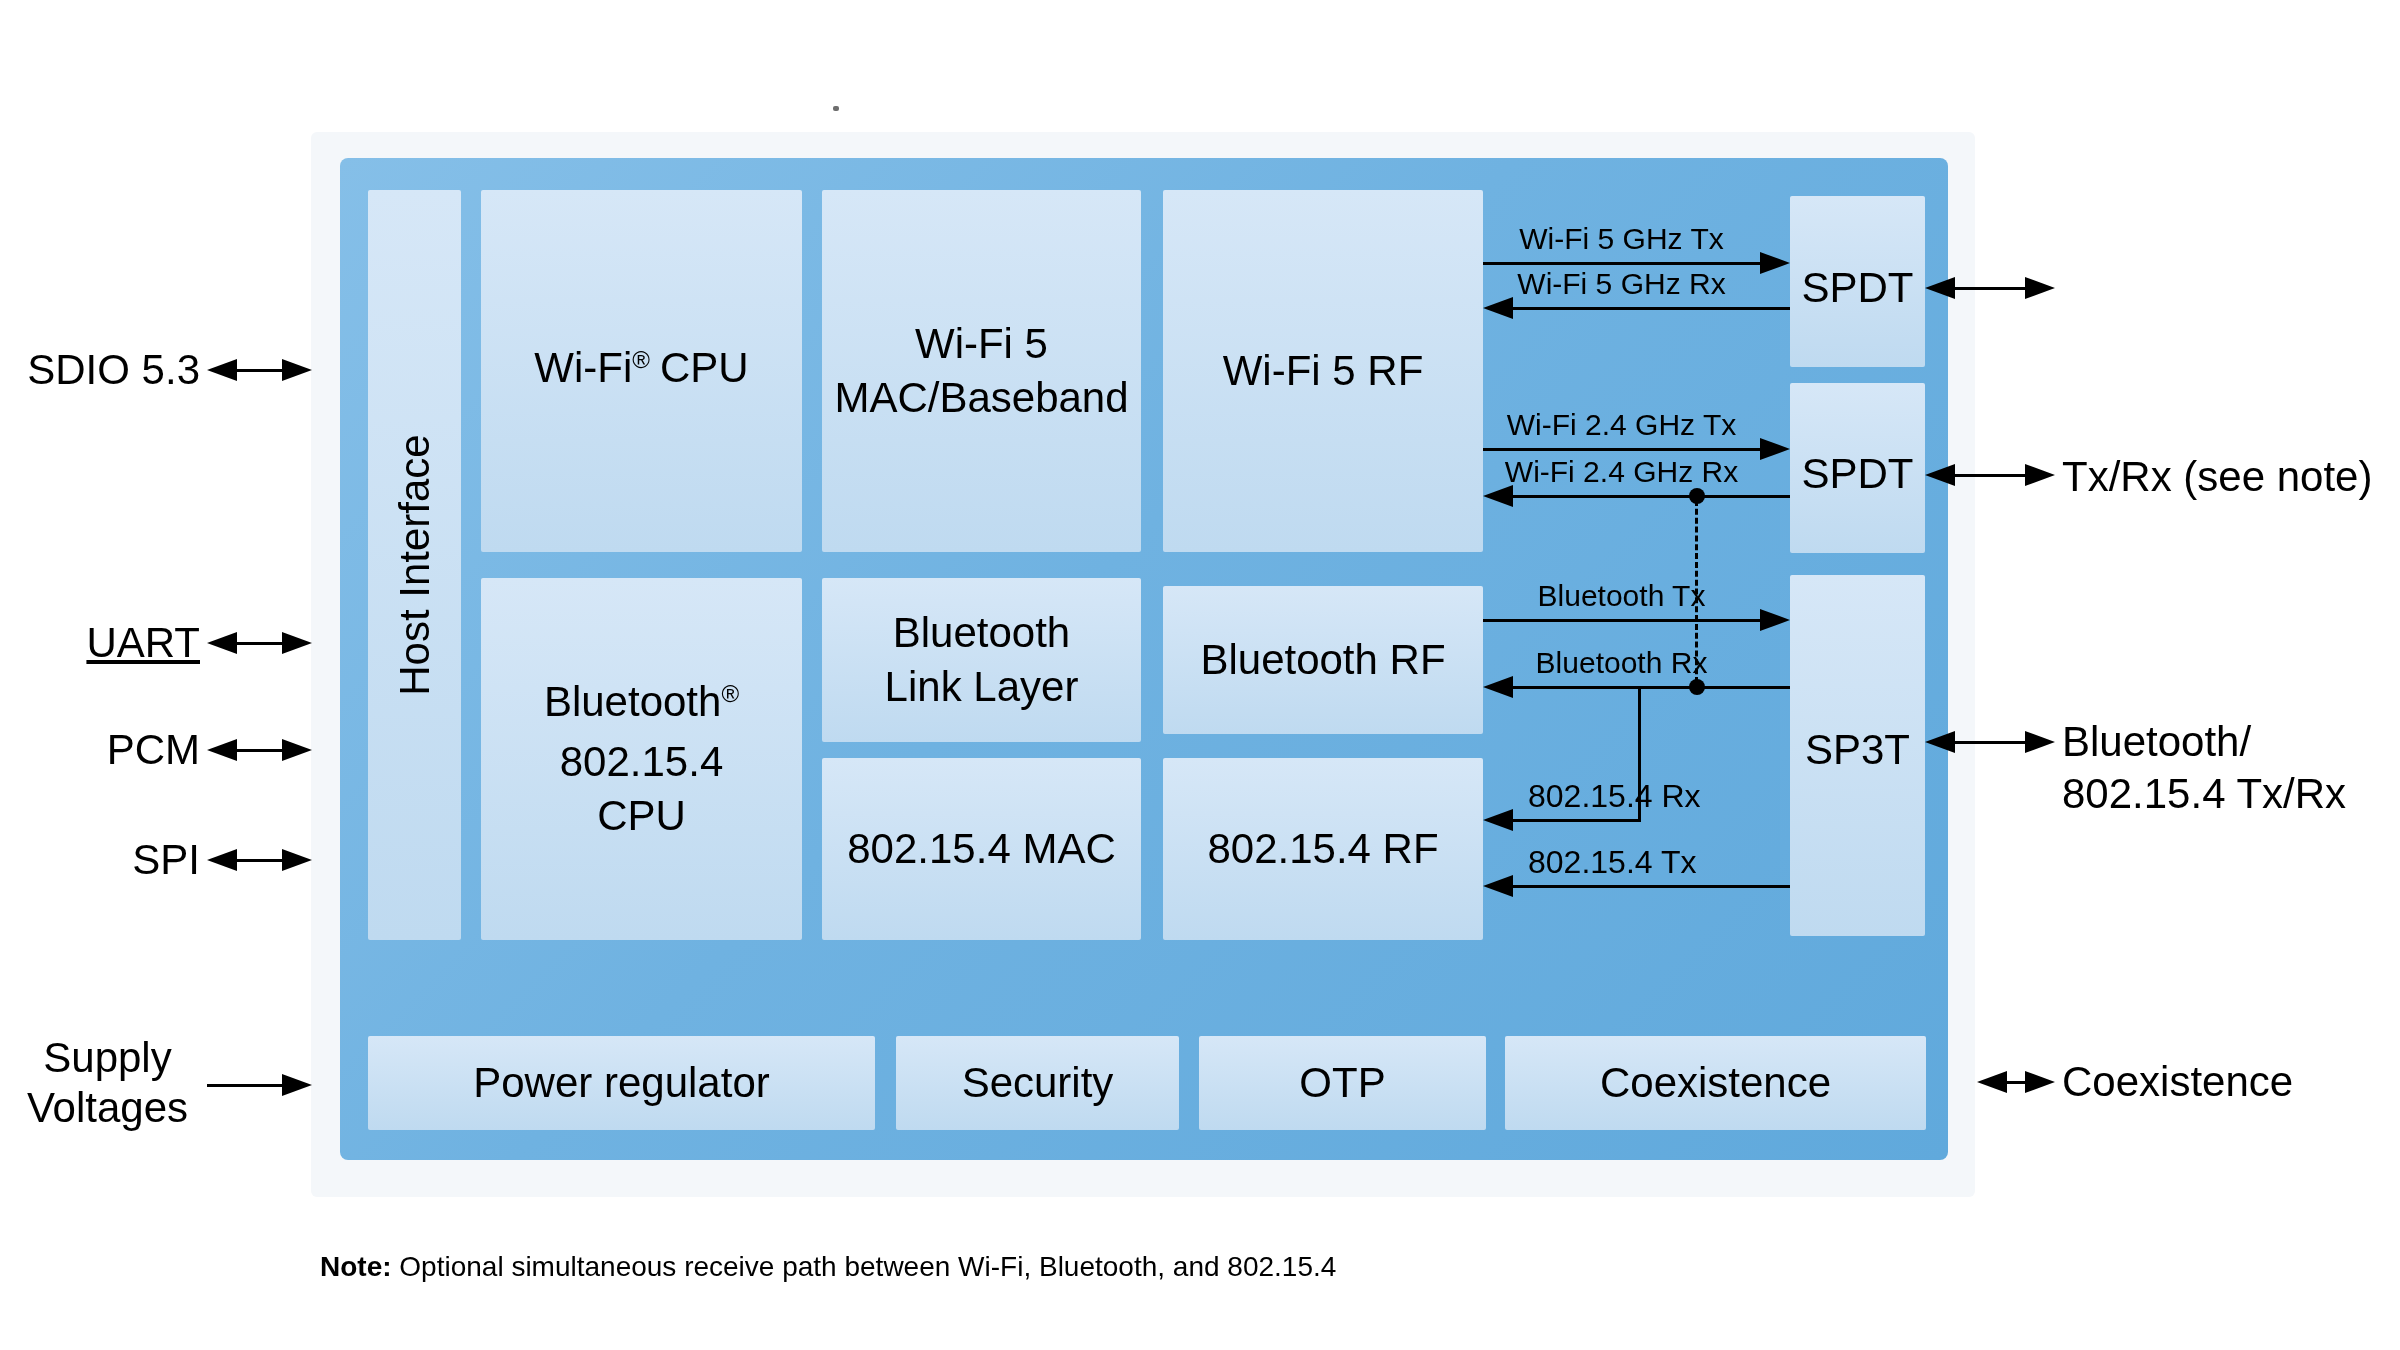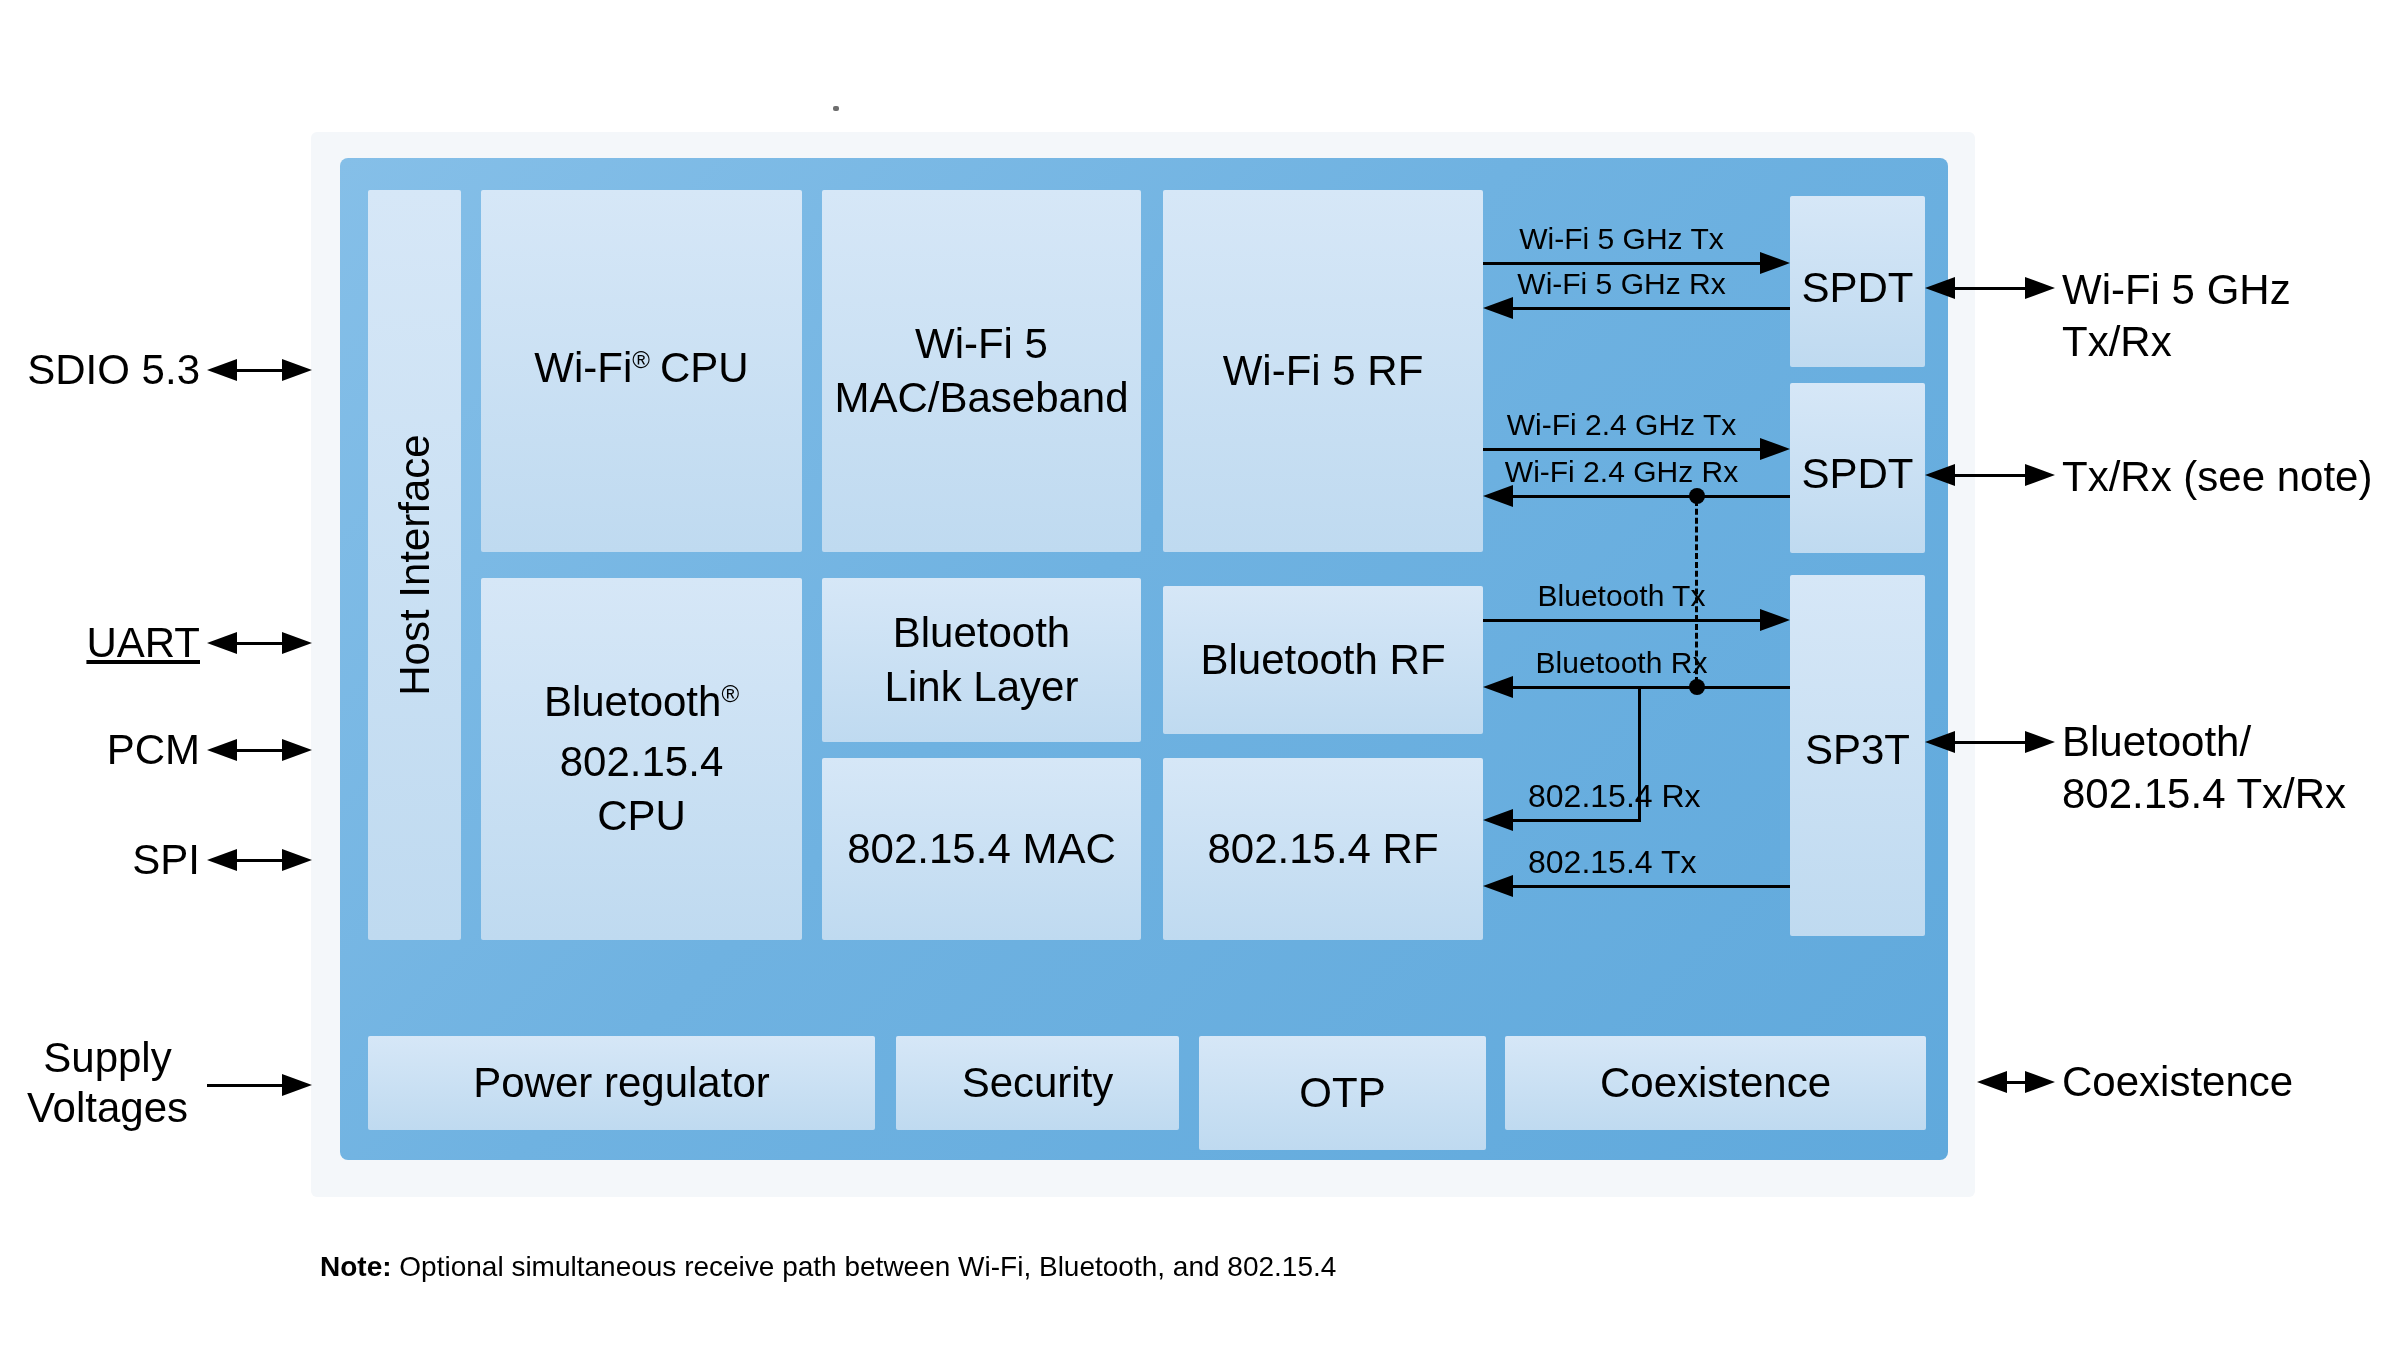--- a/index.html
+++ b/index.html
@@ -95,21 +95,21 @@
   <div class="abs block" style="left:1790px;top:575px;width:135px;height:361px;padding-bottom:12px;box-sizing:border-box;">
     <span>SP3T</span>
   </div>
 
   <div class="abs block" style="left:368px;top:1036px;width:507px;height:94px;">
     <span>Power regulator</span>
   </div>
   <div class="abs block" style="left:896px;top:1036px;width:283px;height:94px;">
     <span>Security</span>
   </div>
-  <div class="abs block" style="left:1199px;top:1036px;width:287px;height:114px;justify-content:center;">
+  <div class="abs block" style="left:1199px;top:1036px;width:287px;height:94px;justify-content:center;">
     <span>OTP</span>
   </div>
   <div class="abs block" style="left:1505px;top:1036px;width:421px;height:94px;">
     <span>Coexistence</span>
   </div>
 
   <div class="abs siglbl" style="left:1483px;top:221px;width:277px;">Wi-Fi 5 GHz Tx</div>
   <div class="abs hline" style="left:1483px;top:262px;width:277px;"></div>
   <div class="abs tri-r" style="left:1760px;top:252px;"></div>
 
@@ -168,24 +168,20 @@
   <div class="abs plbl" style="left:10px;top:1033px;width:195px;text-align:center;line-height:50px;">
     <span style="display:block">Supply</span>
     <span style="display:block">Voltages</span>
   </div>
   <div class="abs hline" style="left:207px;top:1084px;width:75px;"></div>
   <div class="abs tri-r" style="left:282px;top:1074px;"></div>
 
   <div class="abs hline" style="left:1949px;top:287px;width:76px;"></div>
   <div class="abs tri-l" style="left:1925px;top:277px;"></div>
   <div class="abs tri-r" style="left:2025px;top:277px;"></div>
-  <div class="abs plbl" style="left:2062px;top:264px;">
-    <span style="display:block">Wi-Fi 5 GHz</span>
-    <span style="display:block">Tx/Rx</span>
-  </div>
 
   <div class="abs hline" style="left:1949px;top:474px;width:76px;"></div>
   <div class="abs tri-l" style="left:1925px;top:464px;"></div>
   <div class="abs tri-r" style="left:2025px;top:464px;"></div>
   <div class="abs plbl" style="left:2062px;top:451px;">
     <span style="display:block">Tx/Rx (see note)</span>
   </div>
 
   <div class="abs hline" style="left:1949px;top:741px;width:76px;"></div>
   <div class="abs tri-l" style="left:1925px;top:731px;"></div>

